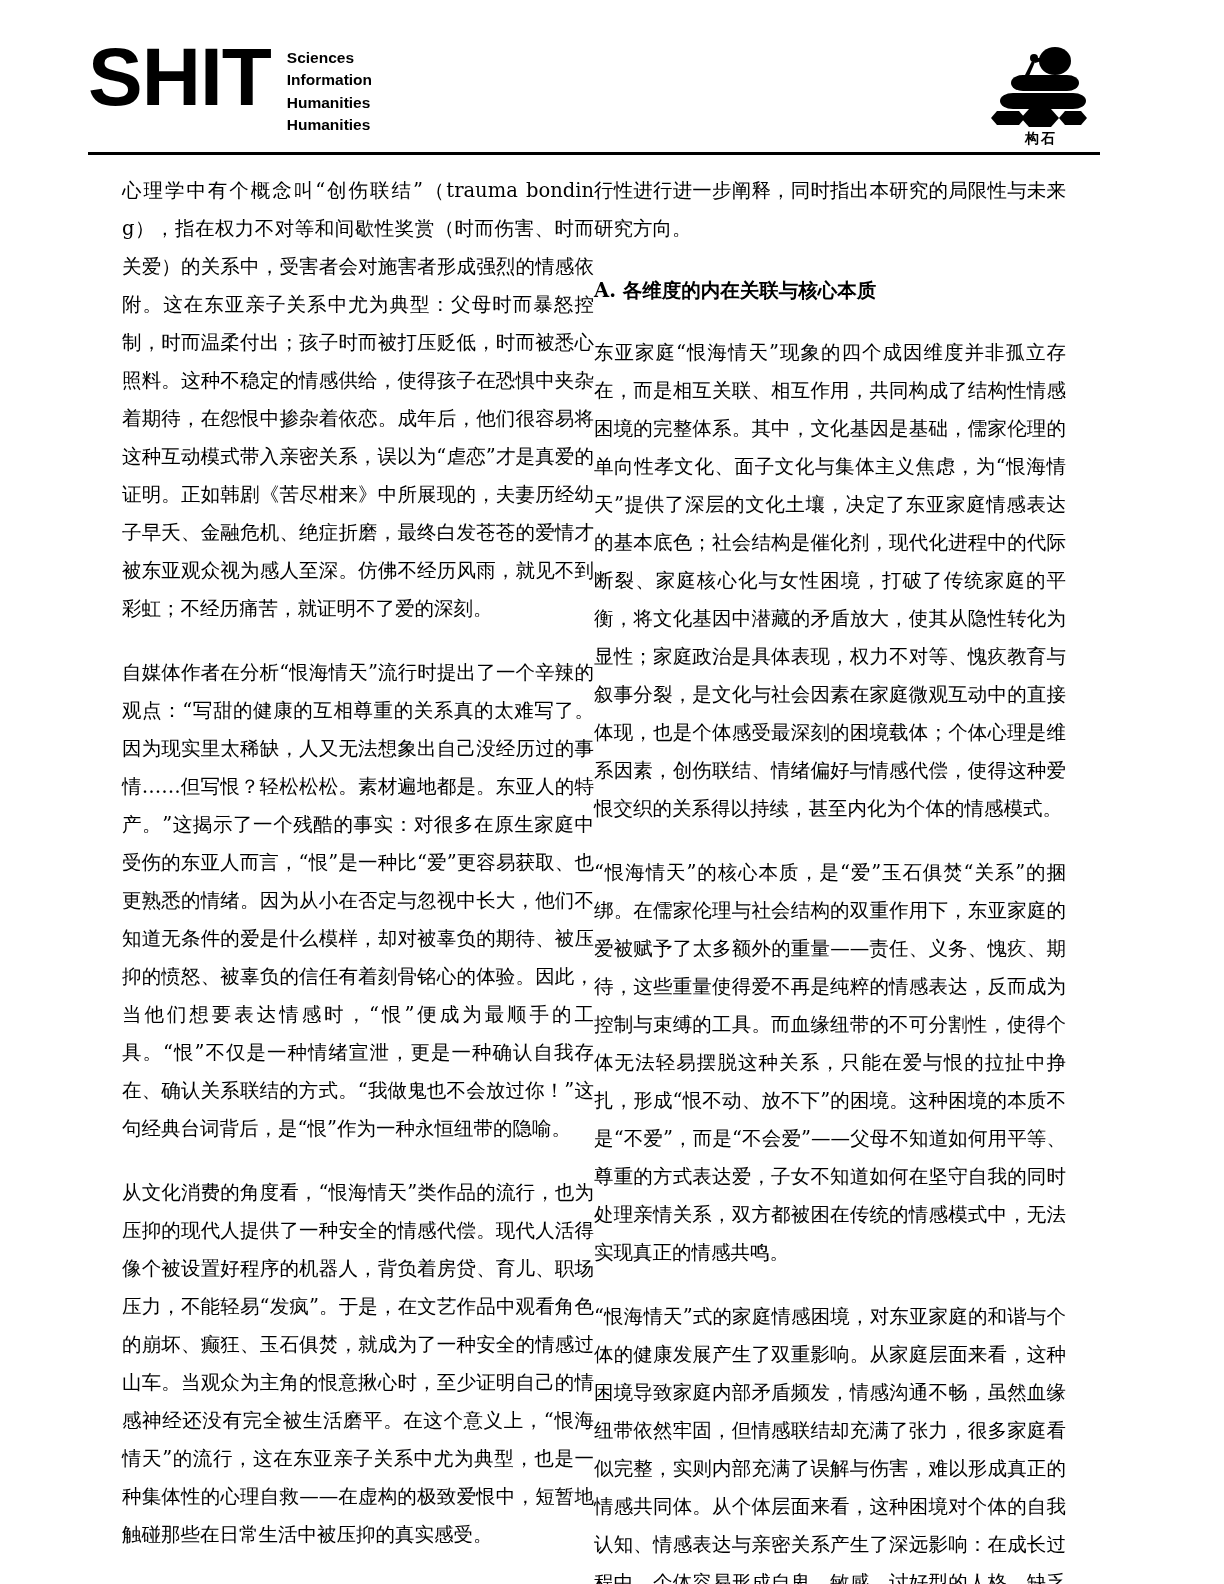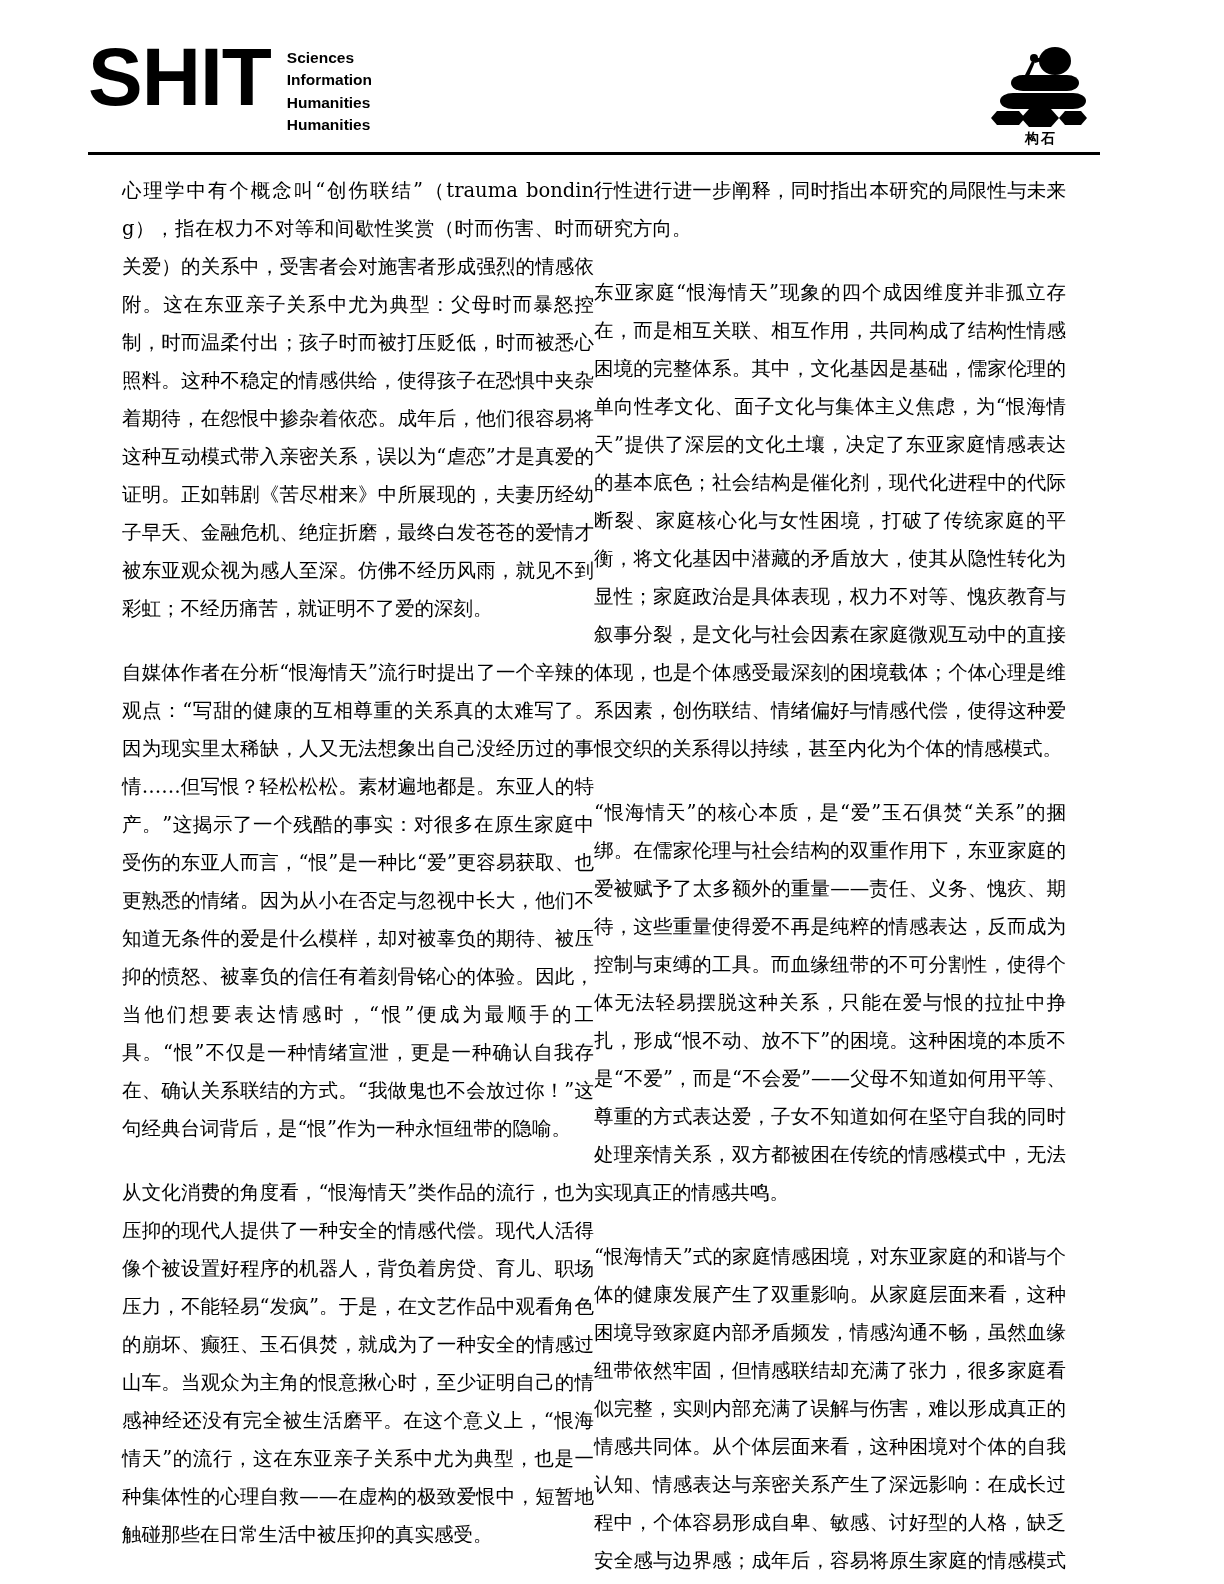--- a/index.html
+++ b/index.html
@@ -172,19 +172,20 @@
     <div class="column">
       <p class="body-text">心理学中有个概念叫“创伤联结”（trauma bonding），指在权力不对等和间歇性奖赏（时而伤害、时而关爱）的关系中，受害者会对施害者形成强烈的情感依附。这在东亚亲子关系中尤为典型：父母时而暴怒控制，时而温柔付出；孩子时而被打压贬低，时而被悉心照料。这种不稳定的情感供给，使得孩子在恐惧中夹杂着期待，在怨恨中掺杂着依恋。成年后，他们很容易将这种互动模式带入亲密关系，误以为“虐恋”才是真爱的证明。正如韩剧《苦尽柑来》中所展现的，夫妻历经幼子早夭、金融危机、绝症折磨，最终白发苍苍的爱情才被东亚观众视为感人至深。仿佛不经历风雨，就见不到彩虹；不经历痛苦，就证明不了爱的深刻。</p>
       <p class="body-text">自媒体作者在分析“恨海情天”流行时提出了一个辛辣的观点：“写甜的健康的互相尊重的关系真的太难写了。因为现实里太稀缺，人又无法想象出自己没经历过的事情……但写恨？轻松松松。素材遍地都是。东亚人的特产。”这揭示了一个残酷的事实：对很多在原生家庭中受伤的东亚人而言，“恨”是一种比“爱”更容易获取、也更熟悉的情绪。因为从小在否定与忽视中长大，他们不知道无条件的爱是什么模样，却对被辜负的期待、被压抑的愤怒、被辜负的信任有着刻骨铭心的体验。因此，当他们想要表达情感时，“恨”便成为最顺手的工具。“恨”不仅是一种情绪宣泄，更是一种确认自我存在、确认关系联结的方式。“我做鬼也不会放过你！”这句经典台词背后，是“恨”作为一种永恒纽带的隐喻。</p>
       <p class="body-text">从文化消费的角度看，“恨海情天”类作品的流行，也为压抑的现代人提供了一种安全的情感代偿。现代人活得像个被设置好程序的机器人，背负着房贷、育儿、职场压力，不能轻易“发疯”。于是，在文艺作品中观看角色的崩坏、癫狂、玉石俱焚，就成为了一种安全的情感过山车。当观众为主角的恨意揪心时，至少证明自己的情感神经还没有完全被生活磨平。在这个意义上，“恨海情天”的流行，这在东亚亲子关系中尤为典型，也是一种集体性的心理自救——在虚构的极致爱恨中，短暂地触碰那些在日常生活中被压抑的真实感受。</p>
       <h2 class="section-heading">III. Discussion / 讨论</h2>
 
     </div>
 
     <div class="column">
       <p class="body-text">行性进行进一步阐释，同时指出本研究的局限性与未来研究方向。</p>
+      <h3 class="sub-heading">A. 各维度的内在关联与核心本质</h3>
       <p class="body-text">东亚家庭“恨海情天”现象的四个成因维度并非孤立存在，而是相互关联、相互作用，共同构成了结构性情感困境的完整体系。其中，文化基因是基础，儒家伦理的单向性孝文化、面子文化与集体主义焦虑，为“恨海情天”提供了深层的文化土壤，决定了东亚家庭情感表达的基本底色；社会结构是催化剂，现代化进程中的代际断裂、家庭核心化与女性困境，打破了传统家庭的平衡，将文化基因中潜藏的矛盾放大，使其从隐性转化为显性；家庭政治是具体表现，权力不对等、愧疚教育与叙事分裂，是文化与社会因素在家庭微观互动中的直接体现，也是个体感受最深刻的困境载体；个体心理是维系因素，创伤联结、情绪偏好与情感代偿，使得这种爱恨交织的关系得以持续，甚至内化为个体的情感模式。</p>
       <p class="body-text">“恨海情天”的核心本质，是“爱”玉石俱焚“关系”的捆绑。在儒家伦理与社会结构的双重作用下，东亚家庭的爱被赋予了太多额外的重量——责任、义务、愧疚、期待，这些重量使得爱不再是纯粹的情感表达，反而成为控制与束缚的工具。而血缘纽带的不可分割性，使得个体无法轻易摆脱这种关系，只能在爱与恨的拉扯中挣扎，形成“恨不动、放不下”的困境。这种困境的本质不是“不爱”，而是“不会爱”——父母不知道如何用平等、尊重的方式表达爱，子女不知道如何在坚守自我的同时处理亲情关系，双方都被困在传统的情感模式中，无法实现真正的情感共鸣。</p>
       <p class="body-text">“恨海情天”式的家庭情感困境，对东亚家庭的和谐与个体的健康发展产生了双重影响。从家庭层面来看，这种困境导致家庭内部矛盾频发，情感沟通不畅，虽然血缘纽带依然牢固，但情感联结却充满了张力，很多家庭看似完整，实则内部充满了误解与伤害，难以形成真正的情感共同体。从个体层面来看，这种困境对个体的自我认知、情感表达与亲密关系产生了深远影响：在成长过程中，个体容易形成自卑、敏感、讨好型的人格，缺乏安全感与边界感；成年后，容易将原生家庭的情感模式带入亲密关系，出现“虐恋”“控制与被控制”等问题，难</p>
     </div>
 
   </div>
 </div>
 
 </body></html>

